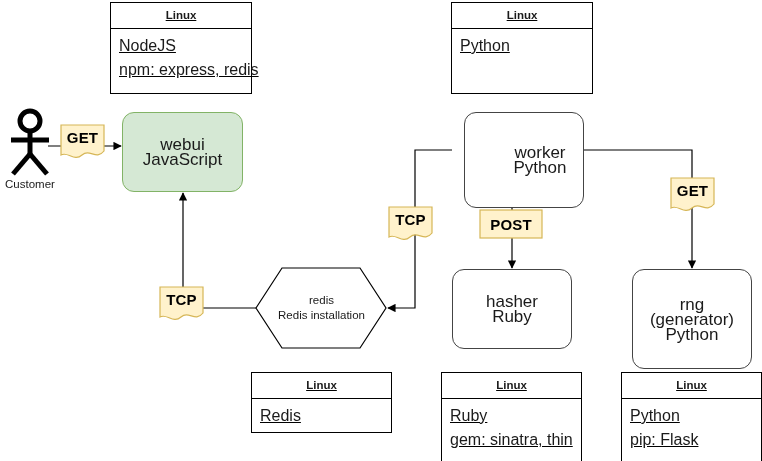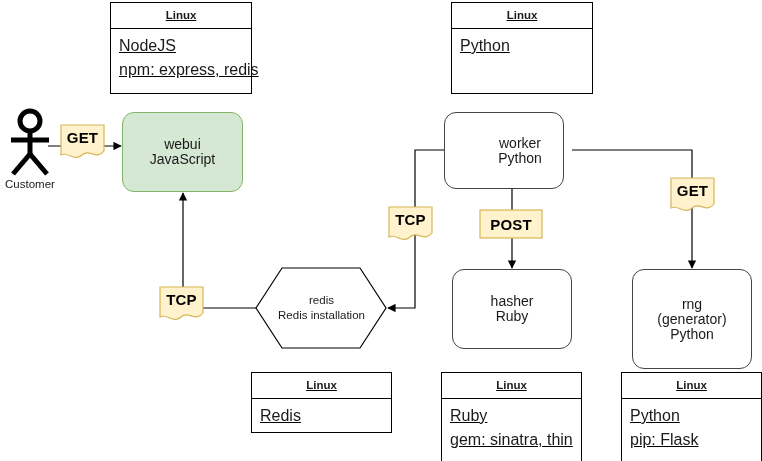--- a/index.html
+++ b/index.html
@@ -59,21 +59,21 @@
   
   .node {
     position: absolute;
     border: 1px solid #444444;
     border-radius: 12px;
     background: #ffffff;
     display: flex;
     align-items: center;
     justify-content: center;
     text-align: center;
-    font-size: 14px;
+    font-size: 17px;
     color: #1a1a1a;
     line-height: 15px;
     box-sizing: border-box;
   }
   .node.accent {
     background: #d5e8d4;
     border-color: #82b366;
   }
   .node span { display: block; }
 
@@ -179,21 +179,21 @@
     </div>
   </div>
 
   <div class="node accent" style="left:122px; top:112px; width:121px; height:80px;">
     <div>
       <span>webui</span>
       <span>JavaScript</span>
     </div>
   </div>
 
-  <div class="node" style="left:444px; top:112px; width:120px; height:77px;padding-left:32px;">
+  <div class="node" style="left:464px; top:112px; width:120px; height:96px;padding-left:32px;">
     <div>
       <span>worker</span>
       <span>Python</span>
     </div>
   </div>
 
   <div class="node" style="left:452px; top:269px; width:120px; height:80px;">
     <div>
       <span>hasher</span>
       <span>Ruby</span>

